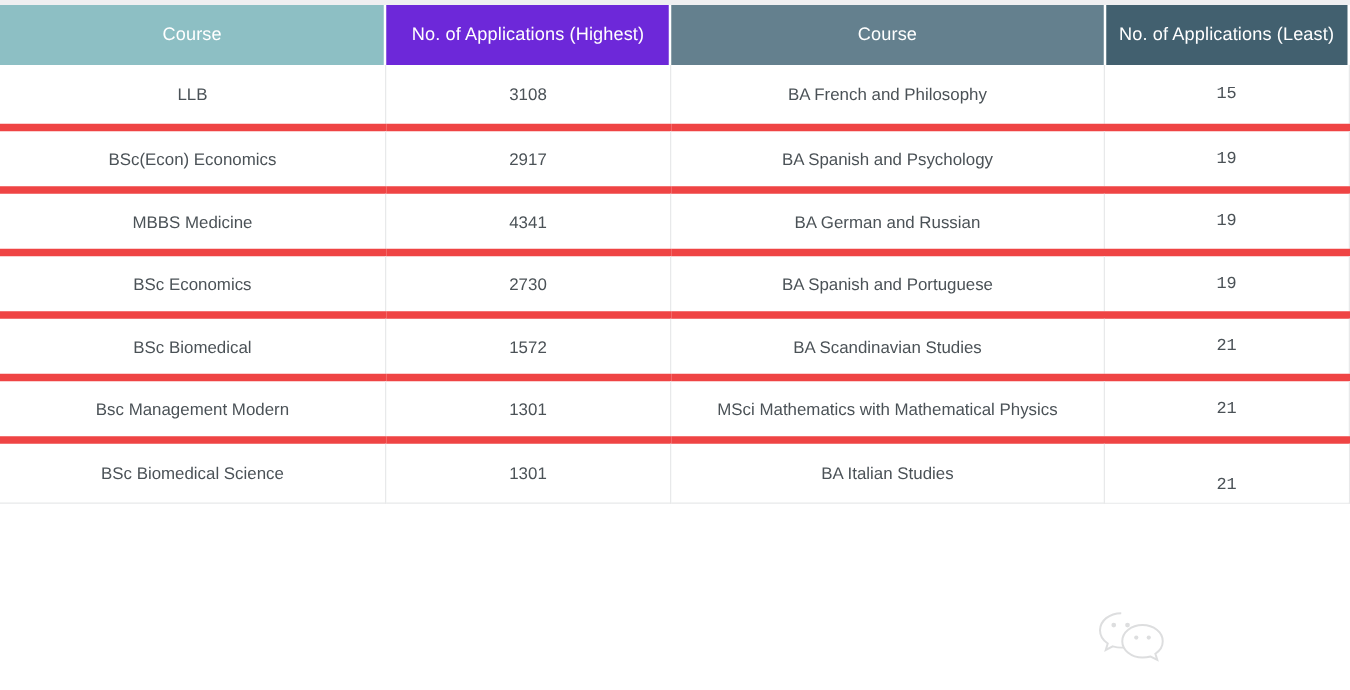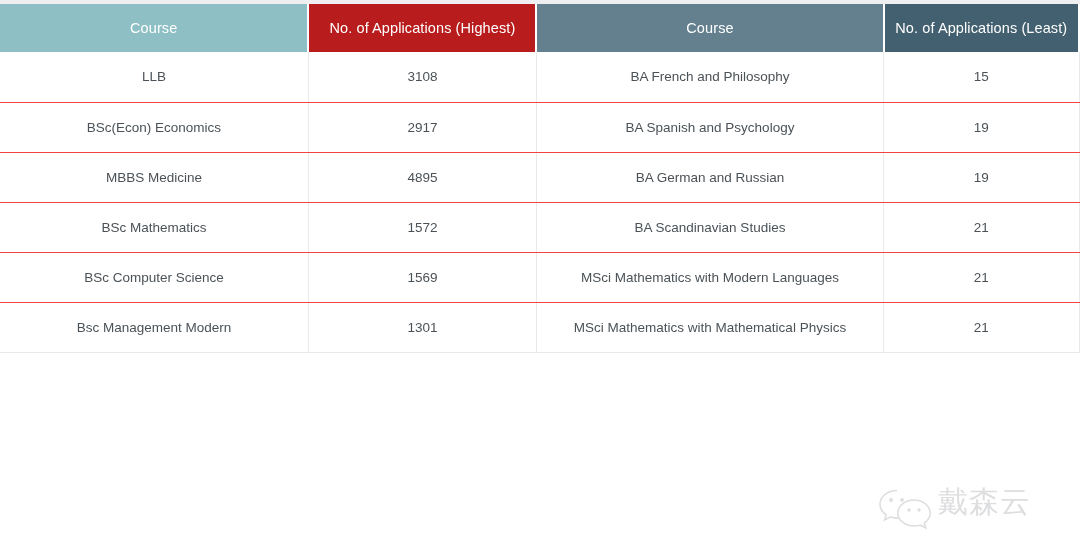--- a/index.html
+++ b/index.html
@@ -45,35 +45,36 @@
   }
   table.data-table thead th {
     height: 48px;
     color: #ffffff;
     font-size: 14.5px;
     font-weight: 400;
     letter-spacing: 0.1px;
     border-right: 2px solid #ffffff;
   }
   thead th.h-course-high { background: #8dbfc4; }
-  thead th.h-apps-high   { background: #b91c1c; }
+  thead th.h-apps-high   { background: #6d28d9; }
   thead th.h-course-low  { background: #64808e; }
   thead th.h-apps-low    { background: #42606f; border-right: none; }
 
   table.data-table tbody td {
     height: 50px;
     font-size: 13.5px;
     font-weight: 400;
     color: #4b5257;
     background: #ffffff;
-    border-bottom: 1px solid #ef4444;
+    border-bottom: 6px solid #ef4444;
     border-right: 1px solid #e8e9ea;
   }
   table.data-table tbody tr td:last-child {
     border-right: 1px solid #e8e9ea;
+    font-family: Liberation Mono, monospace;
   }
   table.data-table tbody tr:last-child td {
     border-bottom: 1px solid #e8e9ea;
   }
   td.course-cell { font-size: 13.5px; }
   td.num-cell    { font-size: 13.5px; }
 
   
   td.num-shift-down { position: relative; }
   td.num-shift-down span { position: relative; top: 10px; display: inline-block; }
@@ -134,62 +135,67 @@
 
       <tr>
         <td class="course-cell">BSc(Econ) Economics</td>
         <td class="num-cell">2917</td>
         <td class="course-cell">BA Spanish and Psychology</td>
         <td class="num-cell">19</td>
       </tr>
 
       <tr>
         <td class="course-cell">MBBS Medicine</td>
-        <td class="num-cell">4895</td>
+        <td class="num-cell">4341</td>
         <td class="course-cell">BA German and Russian</td>
         <td class="num-cell">19</td>
       </tr>
 
-
-
-      <tr>
-        <td class="course-cell">BSc Mathematics</td>
+      <tr>
+        <td class="course-cell">BSc Economics</td>
+        <td class="num-cell">2730</td>
+        <td class="course-cell">BA Spanish and Portuguese</td>
+        <td class="num-cell">19</td>
+      </tr>
+
+
+      <tr>
+        <td class="course-cell">BSc Biomedical</td>
         <td class="num-cell">1572</td>
         <td class="course-cell">BA Scandinavian Studies</td>
         <td class="num-cell">21</td>
       </tr>
 
-      <tr>
-        <td class="course-cell">BSc Computer Science</td>
-        <td class="num-cell">1569</td>
-        <td class="course-cell">MSci Mathematics with Modern Languages</td>
-        <td class="num-cell">21</td>
-      </tr>
 
 
       <tr>
         <td class="course-cell">Bsc Management Modern</td>
         <td class="num-cell">1301</td>
         <td class="course-cell">MSci Mathematics with Mathematical Physics</td>
         <td class="num-cell">21</td>
       </tr>
 
+      <tr>
+        <td class="course-cell">BSc Biomedical Science</td>
+        <td class="num-cell">1301</td>
+        <td class="course-cell">BA Italian Studies</td>
+        <td class="num-cell num-shift-down"><span>21</span></td>
+      </tr>
 
     </tbody>
   </table>
 
   <div class="watermark">
     <svg class="wm-logo" viewBox="0 0 60 44">
       <g fill="none" stroke="#c9cacc" stroke-width="1.6">
         <path d="M21 4.5 C11.5 4.5 4 10.6 4 18.2 c0 4.3 2.4 8.1 6.2 10.6 l-1.6 5.2 5.6 -2.9 c2.2 0.6 4.5 1 6.8 1 c0.7 0 1.4 0 2.1 -0.1"></path>
         <path d="M38 14 c9 0 16.2 5.8 16.2 13 c0 4 -2.3 7.6 -5.9 10 l1.5 4.9 -5.3 -2.7 c-2 0.5 -4.2 0.8 -6.5 0.8 c-9 0 -16.2 -5.8 -16.2 -13 C21.8 19.8 29 14 38 14 z"></path>
       </g>
       <g fill="#c9cacc">
         <circle cx="15" cy="14" r="1.9"></circle>
         <circle cx="26" cy="14" r="1.9"></circle>
         <circle cx="33" cy="24" r="1.7"></circle>
         <circle cx="43" cy="24" r="1.7"></circle>
       </g>
     </svg>
-    <div class="wm-text">戴森云</div>
   </div>
 
 </div>
 
 </body></html>

